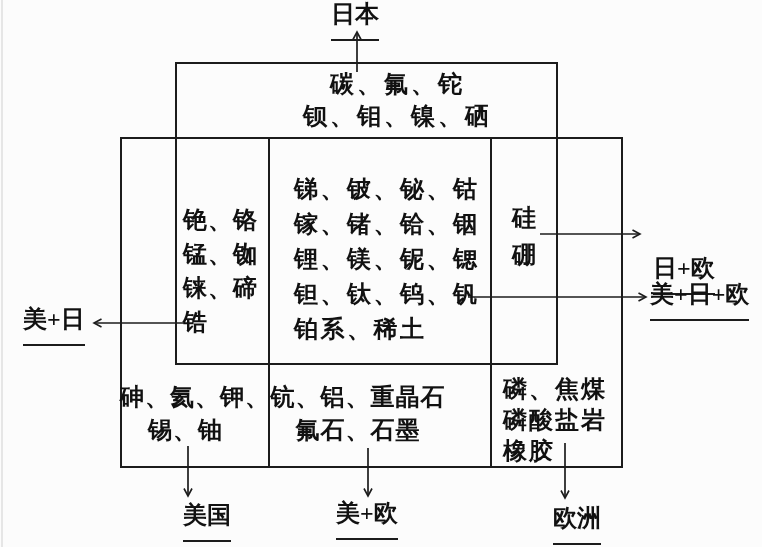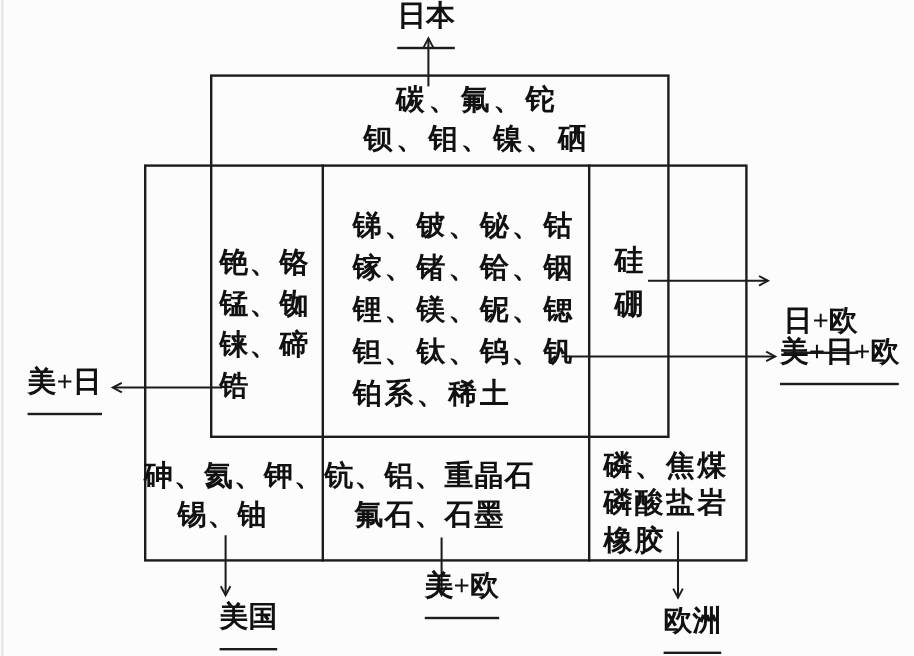--- a/index.html
+++ b/index.html
@@ -88,16 +88,16 @@
     <div>磷、焦煤</div>
     <div>磷酸盐岩</div>
     <div>橡胶</div>
   </div>
 
   <div class="lbl" style="left:331px;top:1px;">日本</div>
   <div class="lbl" style="left:23px;top:306px;">美+日</div>
   <div class="lbl" style="left:653px;top:217px;margin-top:38px;">日+欧</div>
   <div class="lbl" style="left:650px;top:281px;text-align:center;">美+日+欧</div>
   <div class="lbl" style="left:183px;top:502px;text-align:center;">美国</div>
-  <div class="lbl" style="left:336px;top:476px;margin-left:18px;">美+欧</div>
+  <div class="lbl" style="left:336px;top:500px;">美+欧</div>
   <div class="lbl" style="left:553px;top:505px;">欧洲</div>
 
 </div>
 
 </body></html>

